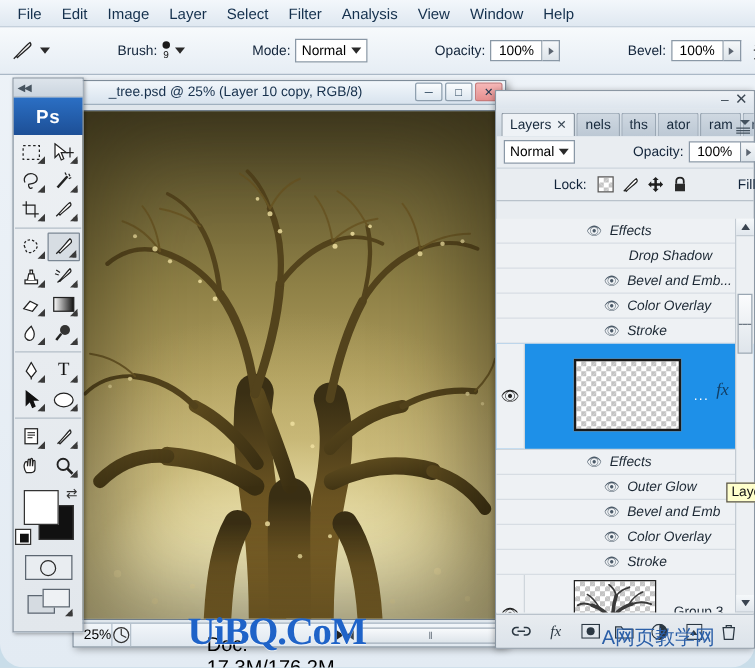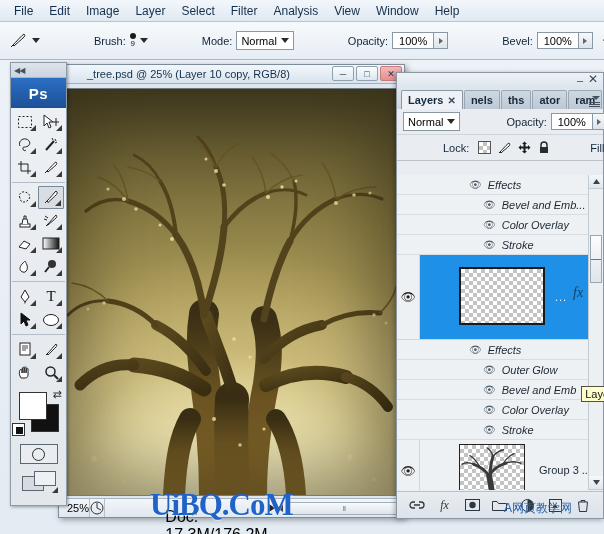--- a/index.html
+++ b/index.html
@@ -1,21 +1,21 @@
 <!DOCTYPE html>
 <html><head>
 <meta charset="utf-8">
 <style>
   html,body{margin:0;padding:0;}
   body{
     width:604px;height:534px;overflow:hidden;position:relative;
     font-family:"Liberation Sans",sans-serif;font-size:11px;color:#000;
     background:#c9dde9;
   }
-  .app{position:absolute;inset:0;background:linear-gradient(#eef3f8,#e3ebf3);}
+  .app{position:absolute;inset:0;background:linear-gradient(#eef3f8,#e3ebf3);border-radius:19px;}
 
   
   .menubar{position:absolute;left:0;top:0;width:604px;height:22px;
     background:linear-gradient(#f3f7fb,#dfe8f1);border-bottom:1px solid #b9c6d4;
     display:flex;align-items:center;padding-left:6px;box-sizing:border-box;}
   .menubar .mi{padding:2px 8px;font-size:12px;color:#14304d;white-space:nowrap;cursor:default;}
 
   
   .optbar{position:absolute;left:0;top:22px;width:604px;height:38px;
     background:linear-gradient(#f7fafc,#e6edf4);border-bottom:1px solid #aab8c6;
@@ -97,21 +97,21 @@
       linear-gradient(180deg,#4b4426 0%,#6d6235 17%,#8e8046 34%,#ad9c5c 52%,#c9b87c 68%,#ddd09b 82%,#ece4bb 100%);}
   .vig{position:absolute;inset:0;box-shadow:inset 0 0 70px 22px rgba(40,34,14,.5);}
 
   
   .panel{position:absolute;left:396px;top:72px;width:208px;height:447px;
     background:#e9edf1;border:1px solid #8b97a3;box-shadow:-1px 1px 5px rgba(0,0,0,.3);box-sizing:border-box;}
   .panel-top{height:14px;background:linear-gradient(#eef2f6,#dde5ed);position:relative;}
   .panel-top .pmin{position:absolute;right:20px;top:1px;font-size:11px;color:#3b4753;}
   .panel-top .pcls{position:absolute;right:5px;top:-1px;font-size:12px;color:#3b4753;}
   .tabs{height:22px;background:linear-gradient(#dfe6ed,#cdd7e1);display:flex;align-items:flex-end;
-    padding-left:4px;box-sizing:border-box;position:relative;overflow:hidden;font-weight:bold;}
+    padding-left:4px;box-sizing:border-box;position:relative;overflow:hidden;}
   .tab{height:19px;padding:0 6px;background:linear-gradient(#cfd8e1,#bcc8d4);border:1px solid #9aa7b4;
     border-bottom:none;border-radius:2px 2px 0 0;display:flex;align-items:center;font-size:11px;
     color:#17293c;margin-right:1px;box-sizing:border-box;white-space:nowrap;}
   .tab.active{background:#eef2f6;border-color:#8b97a3;}
   .tab .x{margin-left:4px;font-size:10px;color:#3c4a58;}
   .panel-menu{position:absolute;right:3px;bottom:2px;display:flex;flex-direction:column;gap:1px;align-items:flex-end;}
   .panel-menu i{display:block;width:11px;height:1px;background:#44525f;}
   .panel-menu .tri{width:0;height:0;border-left:4px solid transparent;border-right:4px solid transparent;
     border-top:4px solid #44525f;margin-bottom:1px;}
   .blendrow{height:26px;display:flex;align-items:center;padding:0 6px;box-sizing:border-box;
@@ -141,21 +141,21 @@
     border-bottom:1px solid #c3cbd3;}
   .vs-thumb{position:absolute;left:1px;right:1px;top:60px;height:48px;background:linear-gradient(#fbfcfd,#dfe5eb);
     border:1px solid #9aa6b2;display:flex;align-items:center;justify-content:center;box-sizing:border-box;}
   .vs-thumb i{display:block;width:7px;height:1px;background:#6d7883;margin:1px 0;}
   .panel-bottom{position:absolute;left:0;right:0;bottom:0;height:27px;background:linear-gradient(#e8ecf0,#dce3ea);
     border-top:1px solid #b9c2cb;display:flex;align-items:center;justify-content:space-around;padding:0 6px;box-sizing:border-box;}
   .pb-btn{width:18px;height:18px;display:flex;align-items:center;justify-content:center;font-size:11px;color:#2b3742;}
   .watermark{position:absolute;left:150px;top:487px;font-size:31px;font-weight:bold;color:#1f63c8;
     font-family:"Liberation Serif",serif;letter-spacing:-1px;text-shadow:0 1px 0 rgba(255,255,255,.6);z-index:60;
     pointer-events:none;}
-  .ahtml{position:absolute;right:32px;top:500px;font-size:12px;color:#2b5fa8;z-index:61;}
+  .ahtml{position:absolute;right:32px;top:500px;font-size:16px;color:#2b5fa8;z-index:61;}
   svg{display:block;}
 </style>
 </head>
 <body>
 
 <div class="app">
 
   <div class="menubar">
     <div class="mi">File</div>
     <div class="mi">Edit</div>
@@ -571,20 +571,23 @@
           </div>
       </div>
     </div>
 
     <div class="layerlist">
 
       <div class="lrow" style="padding-left:72px">
         <span class="fx-eye">👁</span>
         <span class="txt" style="margin-left:6px">Effects</span>
       </div>
+      <div class="lrow indent2">
+        <span class="txt">Drop Shadow</span>
+      </div>
       <div class="lrow" style="padding-left:86px">
         <span class="fx-eye">👁</span>
         <span class="txt" style="margin-left:6px">Bevel and Emb...</span>
       </div>
       <div class="lrow" style="padding-left:86px">
         <span class="fx-eye">👁</span>
         <span class="txt" style="margin-left:6px">Color Overlay</span>
       </div>
       <div class="lrow" style="padding-left:86px">
         <span class="fx-eye">👁</span>

